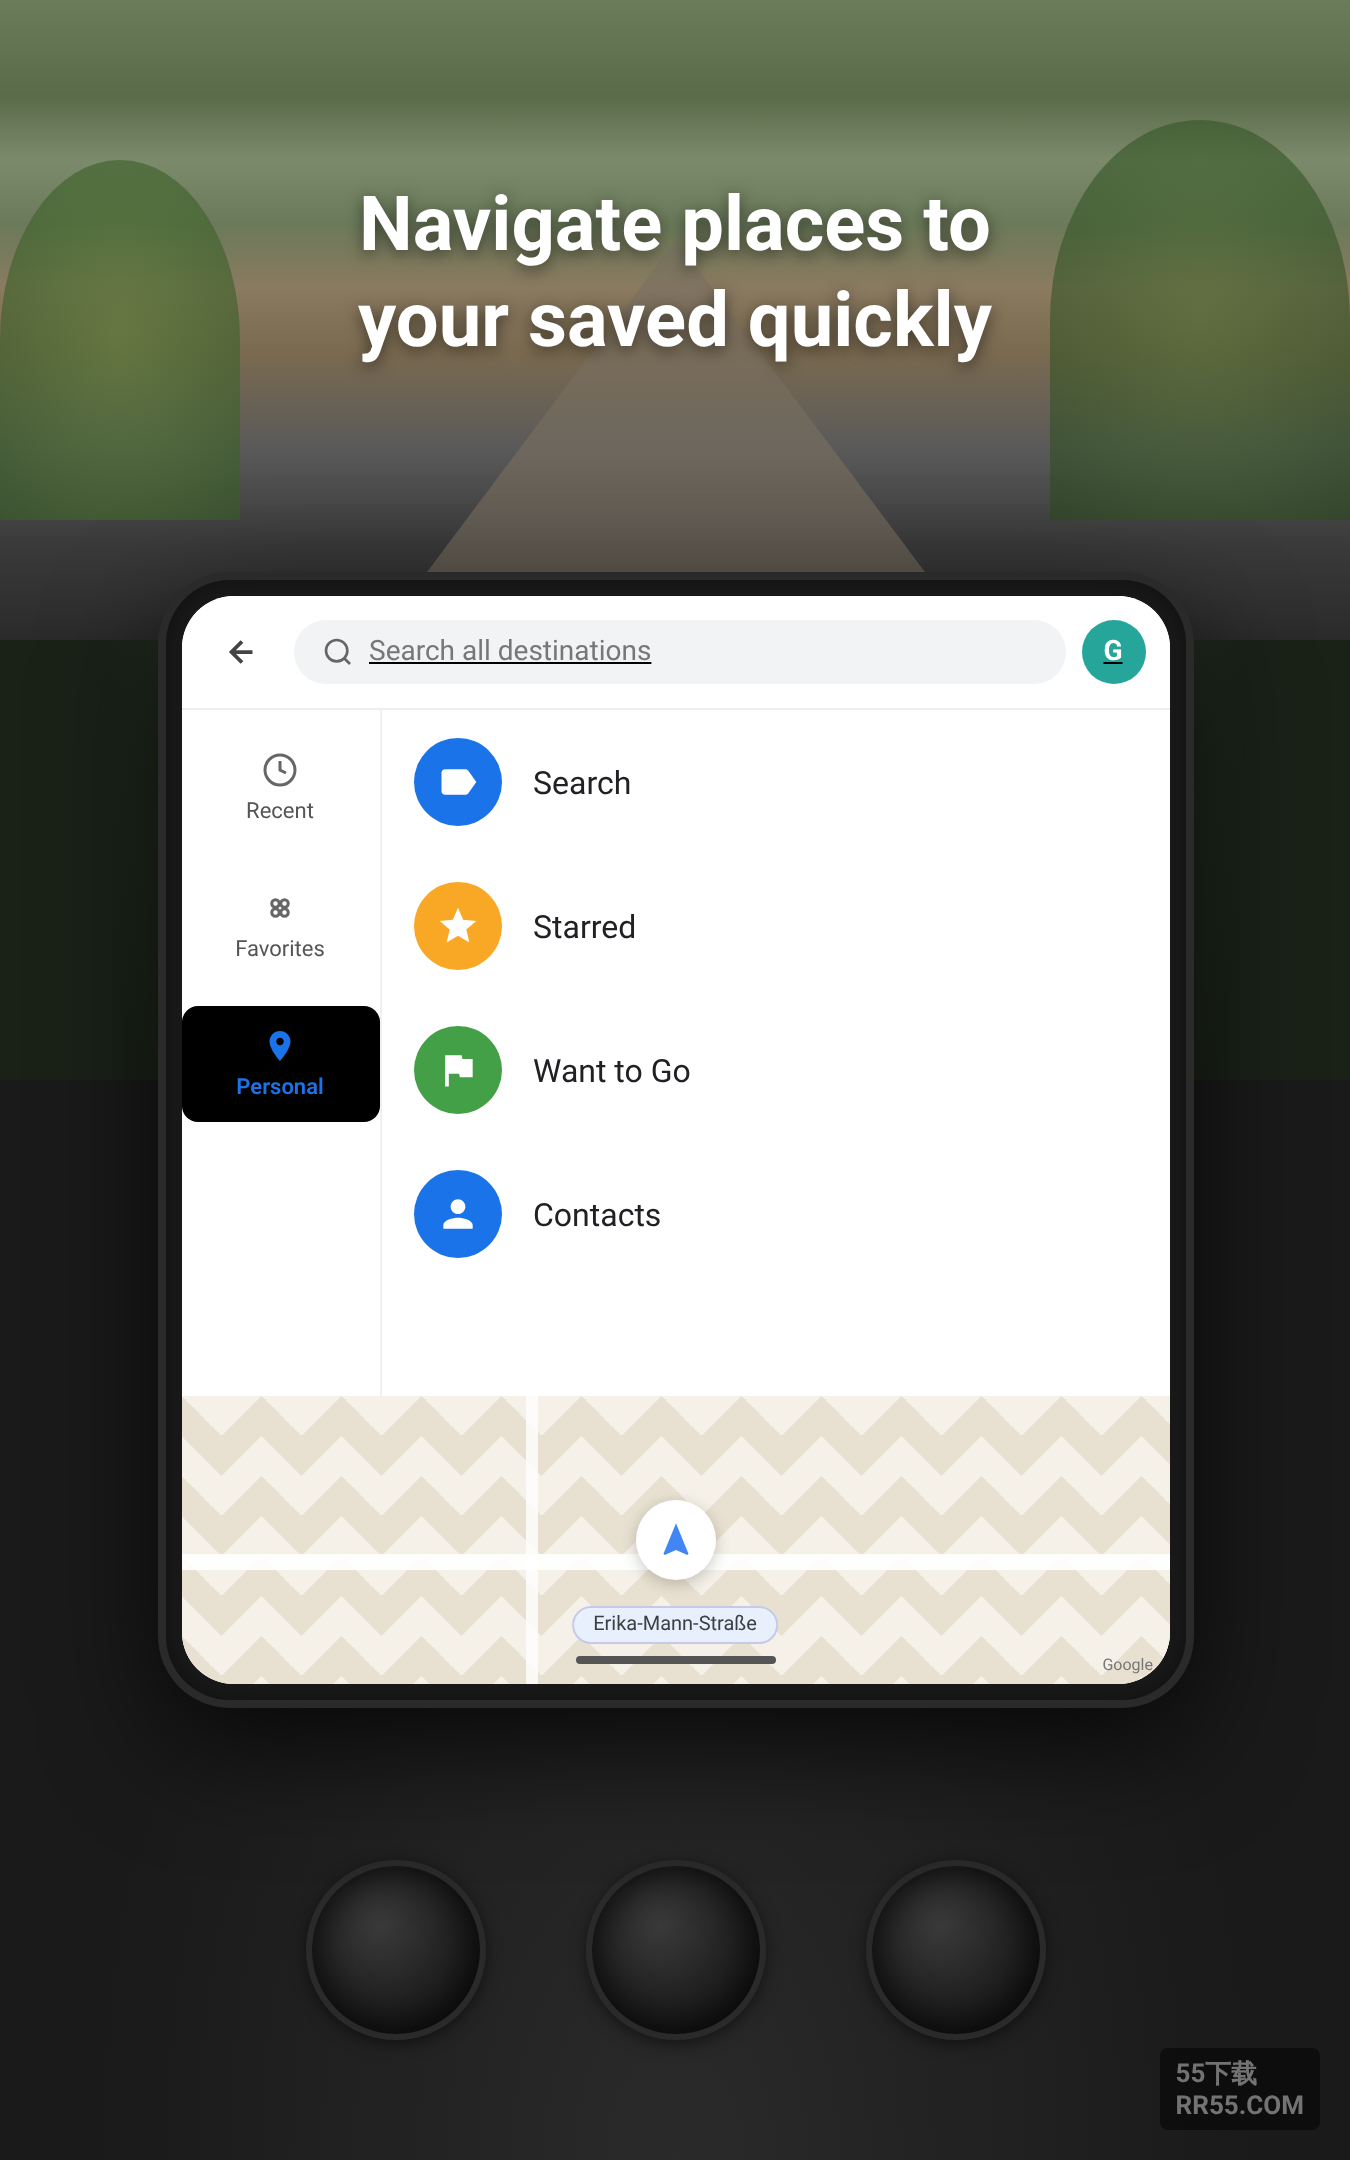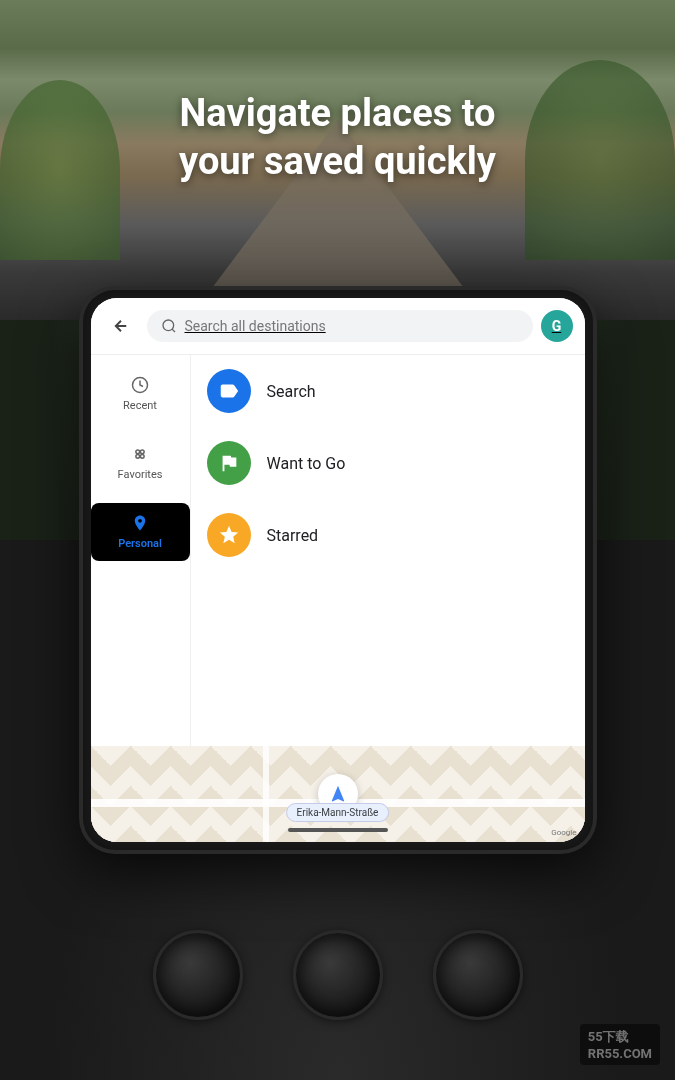--- a/index.html
+++ b/index.html
@@ -277,21 +277,21 @@
     .list-icon.contacts { background: #1a73e8; }
 
     .list-item-label {
       font-size: 16px;
       color: #202124;
       font-weight: 400;
     }
 
     
     .map-bottom {
-      height: 96px;
+      height: 144px;
       background: #e5e0d8;
       position: relative;
       overflow: hidden;
     }
 
     .map-bg {
       width: 100%;
       height: 100%;
       background: 
         linear-gradient(135deg, #f5f0e8 25%, transparent 25%) -20px 0,
@@ -505,37 +505,45 @@
           <div class="list-icon labeled">
             <svg width="22" height="22" viewBox="0 0 24 24" fill="white">
               <path d="M17.63 5.84C17.27 5.33 16.67 5 16 5L5 5.01C3.9 5.01 3 5.9 3 7v10c0 1.1.9 1.99 2 1.99L16 19c.67 0 1.27-.33 1.63-.84L22 12l-4.37-6.16z"></path>
             </svg>
           </div>
           <span class="list-item-label">Search</span>
         </div>
 
 
         <div class="list-item">
+          <div class="list-icon starred">
+            <svg width="22" height="22" viewBox="0 0 24 24" fill="white">
+              <path d="M12 17.27L18.18 21l-1.64-7.03L22 9.24l-7.19-.61L12 2 9.19 8.63 2 9.24l5.46 4.73L5.82 21z"></path>
+            </svg>
+          </div>
+          <span class="list-item-label">Starred</span>
+        </div>
+
+        <div class="list-item">
           <div class="list-icon want-to-go">
             <svg width="22" height="22" viewBox="0 0 24 24" fill="white">
               <path d="M14.4 6L14 4H5v17h2v-7h5.6l.4 2h7V6z"></path>
             </svg>
           </div>
           <span class="list-item-label">Want to Go</span>
         </div>
 
         <div class="list-item">
-          <div class="list-icon starred">
+          <div class="list-icon contacts">
             <svg width="22" height="22" viewBox="0 0 24 24" fill="white">
-              <path d="M12 17.27L18.18 21l-1.64-7.03L22 9.24l-7.19-.61L12 2 9.19 8.63 2 9.24l5.46 4.73L5.82 21z"></path>
-            </svg>
-          </div>
-          <span class="list-item-label">Starred</span>
-        </div>
-
+              <path d="M12 12c2.21 0 4-1.79 4-4s-1.79-4-4-4-4 1.79-4 4 1.79 4 4 4zm0 2c-2.67 0-8 1.34-8 4v2h16v-2c0-2.66-5.33-4-8-4z"></path>
+            </svg>
+          </div>
+          <span class="list-item-label">Contacts</span>
+        </div>
 
       </div>
     </div>
 
     <div class="map-bottom">
       <div class="map-bg">
         <div class="map-road-h"></div>
         <div class="map-road-v"></div>
         <div class="map-nav-btn">
           <svg width="20" height="20" viewBox="0 0 24 24" fill="#4285f4">

